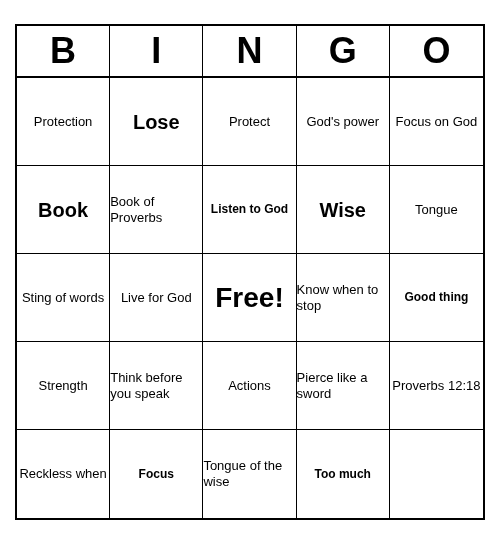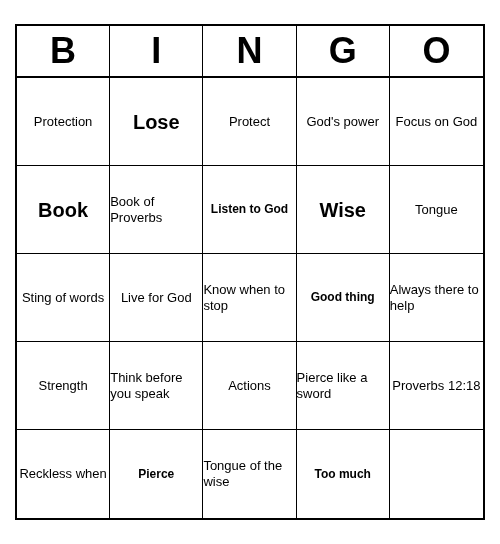--- a/index.html
+++ b/index.html
@@ -83,26 +83,26 @@
       <div class="bingo-cell">Protect</div>
       <div class="bingo-cell">God's power</div>
       <div class="bingo-cell">Focus on God</div>
       <div class="bingo-cell large">Book</div>
       <div class="bingo-cell">Book of Proverbs</div>
       <div class="bingo-cell medium">Listen to God</div>
       <div class="bingo-cell large">Wise</div>
       <div class="bingo-cell">Tongue</div>
       <div class="bingo-cell">Sting of words</div>
       <div class="bingo-cell">Live for God</div>
+      <div class="bingo-cell free">Free!</div>
       <div class="bingo-cell">Know when to stop</div>
       <div class="bingo-cell medium">Good thing</div>
-      <div class="bingo-cell">Always there to help</div>
       <div class="bingo-cell">Strength</div>
       <div class="bingo-cell">Think before you speak</div>
       <div class="bingo-cell">Actions</div>
       <div class="bingo-cell">Pierce like a sword</div>
       <div class="bingo-cell">Proverbs 12:18</div>
       <div class="bingo-cell">Reckless when</div>
-      <div class="bingo-cell medium">Pierce</div>
+      <div class="bingo-cell medium">Focus</div>
       <div class="bingo-cell">Tongue of the wise</div>
       <div class="bingo-cell medium">Too much</div>
     </div>
 </div>
 
 </body></html>

